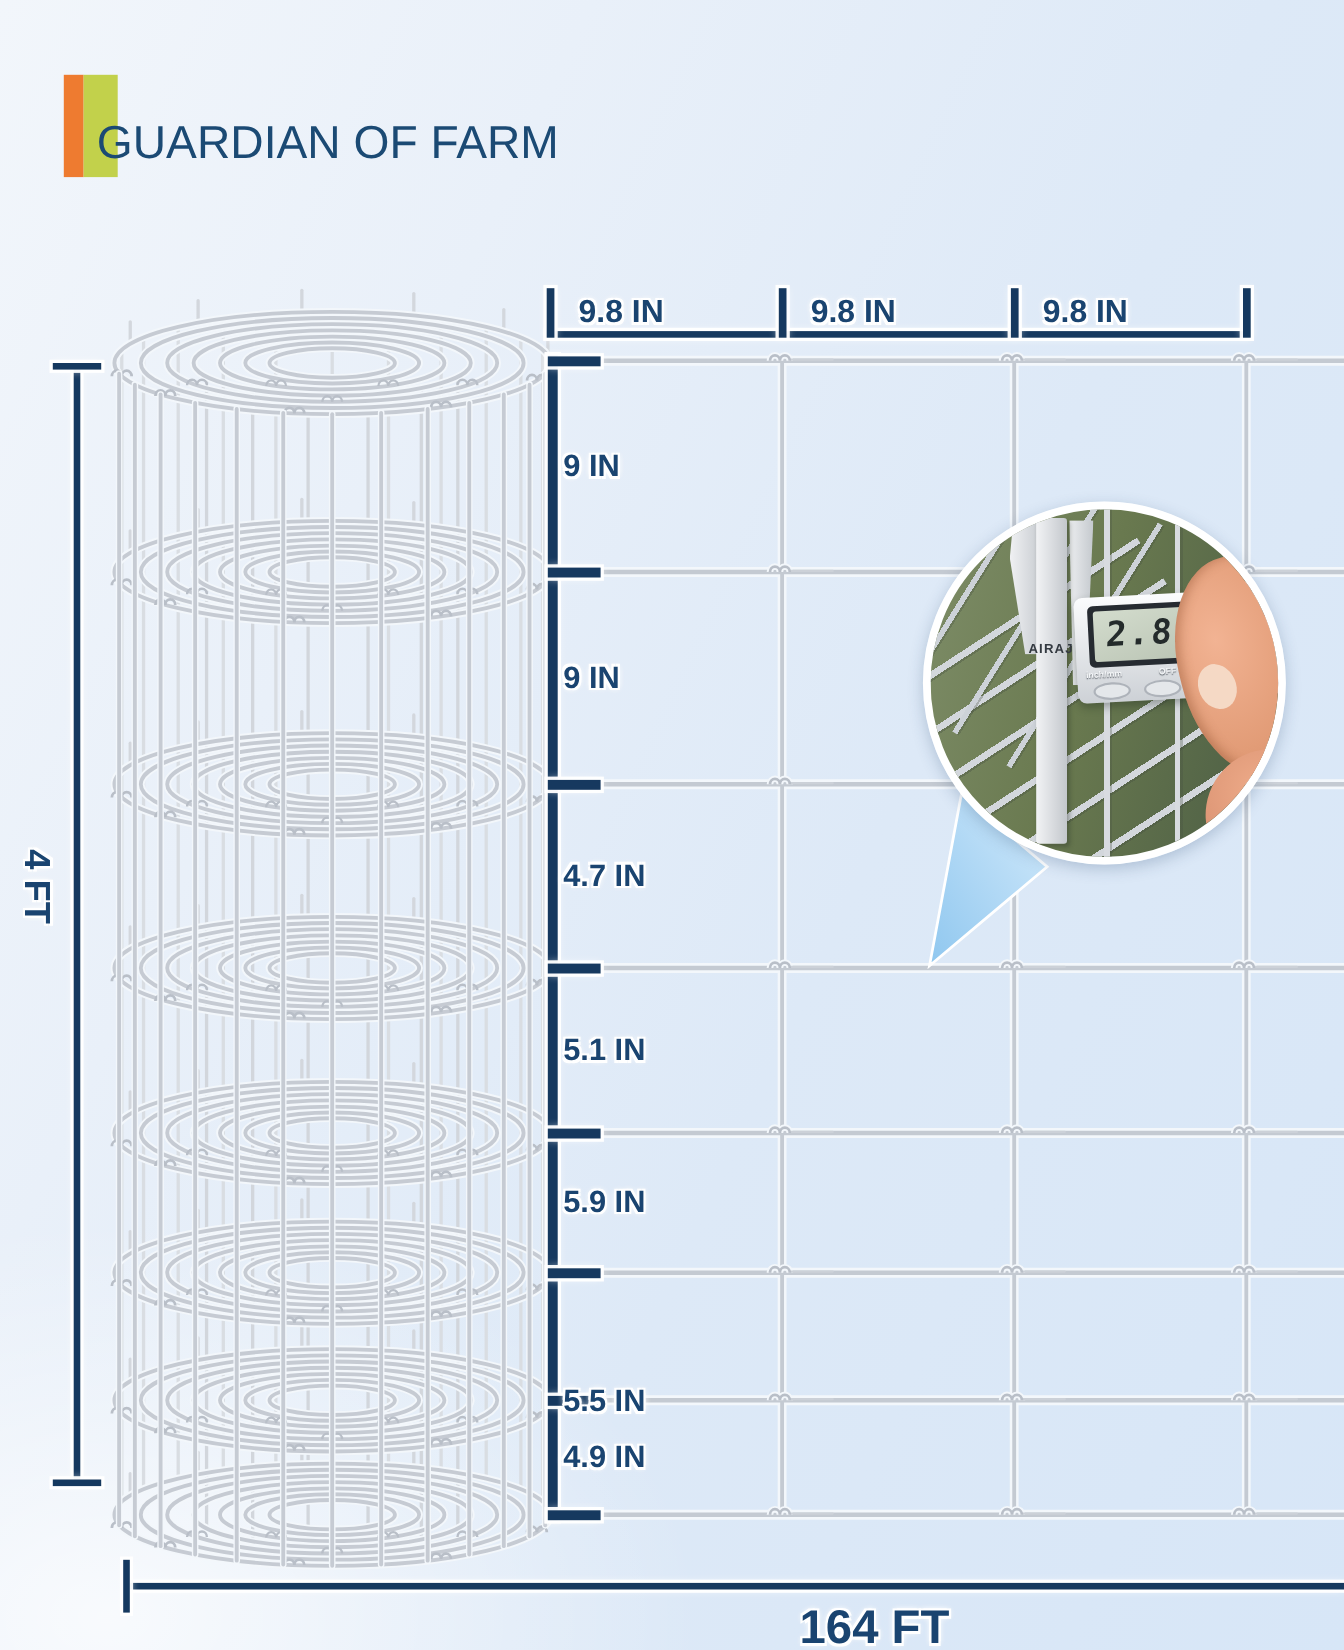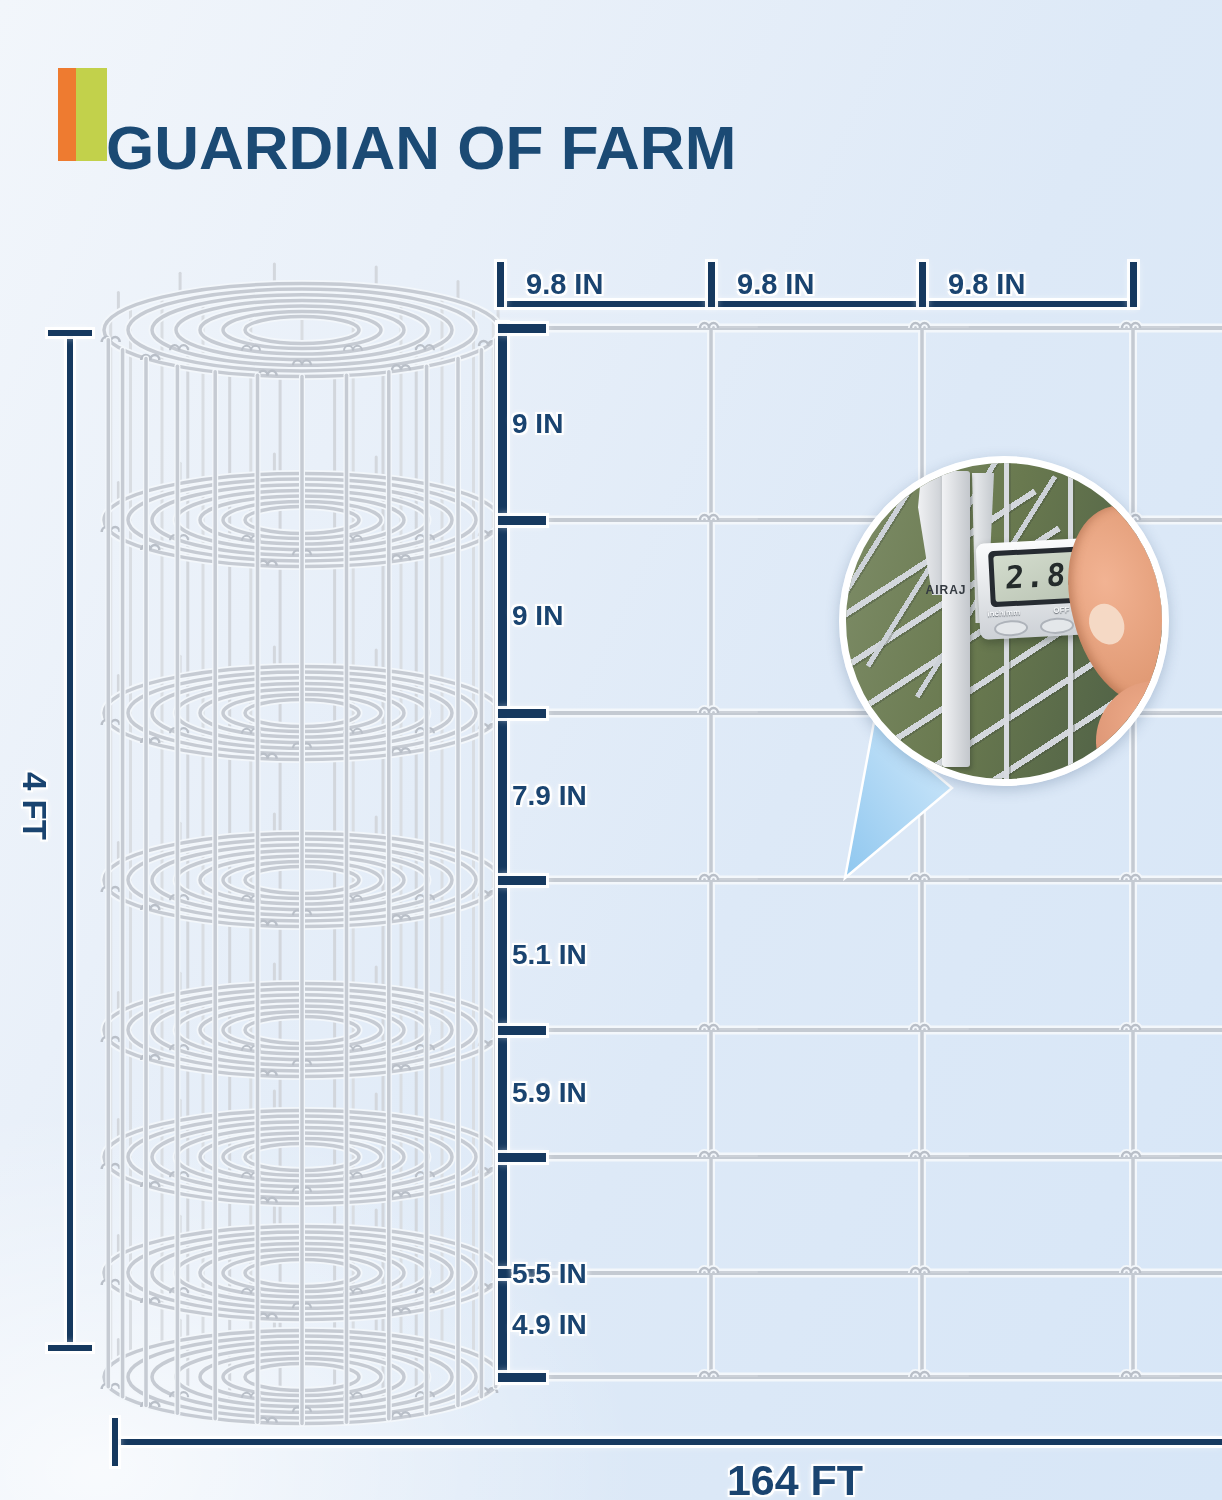--- a/index.html
+++ b/index.html
@@ -10,22 +10,22 @@
       radial-gradient(ellipse 900px 600px at 8% 98%, rgba(255,255,255,.75), rgba(255,255,255,0) 60%),
       linear-gradient(115deg,#f2f6fb 0%, #e9f0f9 28%, #dde9f7 60%, #d7e6f7 100%);
   }
   #scene{position:absolute;left:0;top:0;z-index:1;}
   #pointer-svg{position:absolute;left:0;top:0;z-index:4;pointer-events:none;}
 
   .accent{position:absolute;z-index:2;}
   .accent-orange{left:58px;top:68px;width:18px;height:93px;background:#ee7b30;}
   .accent-green{left:76px;top:68px;width:31px;height:93px;background:#c2d14b;}
 
-  .title{position:absolute;left:88px;top:78px;z-index:3;margin:18px;
-    font-size:62px;line-height:104px;font-weight:bold;color:#1b4a74;letter-spacing:0;}
+  .title{position:absolute;left:88px;top:78px;z-index:3;margin:0;
+    font-size:42px;line-height:104px;font-weight:normal;color:#1b4a74;letter-spacing:0;}
   .title span{display:block;white-space:nowrap;}
 
   .nline{position:absolute;background:#16395f;z-index:5;
     box-shadow:0 0 0 3px rgba(255,255,255,.95), 0 0 9px rgba(255,255,255,.9);}
 
   .dlabel{position:absolute;z-index:6;color:#1a4470;font-weight:bold;white-space:nowrap;
     text-shadow:-2px -2px 0 #fff,2px -2px 0 #fff,-2px 2px 0 #fff,2px 2px 0 #fff,0 0 7px #fff,0 0 7px #fff;}
   .top-lab{width:160px;text-align:left;font-size:29px;line-height:34px;top:267px;}
   .row-lab{left:512px;font-size:28px;line-height:38px;}
   .fourft{left:-16px;top:788px;width:100px;height:36px;line-height:36px;text-align:center;
@@ -49,21 +49,21 @@
     clip-path:polygon(12% 0,100% 0,100% 100%,52% 100%,0 28%);}
   .cal-wire{left:116px;top:14px;width:6px;height:270px;background:#dadde2;border-radius:3px;
     box-shadow:1px 2px 2px rgba(60,70,55,.4);}
   .cal-jaw-slide{left:126px;top:10px;width:25px;height:150px;
     background:linear-gradient(90deg,#eceef0,#bfc4c9);
     clip-path:polygon(0 0,88% 0,60% 100%,14% 100%);}
   .cal-ruler{left:96px;top:8px;width:28px;height:296px;
     background:linear-gradient(90deg,#f2f3f5,#c3c7cc);border-radius:3px;
     box-shadow:2px 3px 4px rgba(40,50,40,.35);}
   .cal-brand{left:70px;top:120px;width:60px;font-size:12px;font-weight:bold;color:#343a41;
-    letter-spacing:1px;text-align:center;z-index:3;}
+    letter-spacing:1px;text-align:right;z-index:3;}
   .cal-body{left:132px;top:76px;width:188px;height:96px;border-radius:8px;
     background:linear-gradient(180deg,#fbfcfd,#cdd1d6);transform:rotate(-3deg);
     box-shadow:0 4px 8px rgba(30,40,30,.35);}
   .lcd-frame{left:12px;top:8px;width:124px;height:56px;background:#262b31;border-radius:5px;}
   .lcd{left:5px;top:5px;right:5px;bottom:5px;background:linear-gradient(160deg,#d3dccd,#b8c2b2);border-radius:3px;}
   .lcd-val{right:20px;top:4px;font-family:"DejaVu Sans Mono",monospace;font-weight:bold;
     font-size:31px;color:#242b2b;transform:skewX(-7deg);letter-spacing:2px;}
   .lcd-unit{right:4px;top:8px;font-size:9px;font-weight:bold;color:#2a3030;}
   .btn-labels{left:8px;top:66px;width:152px;display:flex;justify-content:space-between;
     font-size:8px;font-weight:bold;color:#f4f6f8;text-shadow:0 1px 1px #60666d;}
@@ -487,21 +487,21 @@
   <div class="nline" style="left:498px;top:324px;width:48px;height:9px;"></div>
   <div class="nline" style="left:498px;top:516px;width:48px;height:9px;"></div>
   <div class="nline" style="left:498px;top:709px;width:48px;height:9px;"></div>
   <div class="nline" style="left:498px;top:876px;width:48px;height:9px;"></div>
   <div class="nline" style="left:498px;top:1026px;width:48px;height:9px;"></div>
   <div class="nline" style="left:498px;top:1153px;width:48px;height:9px;"></div>
   <div class="nline" style="left:498px;top:1269px;width:48px;height:9px;"></div>
   <div class="nline" style="left:498px;top:1373px;width:48px;height:9px;"></div>
   <div class="dlabel row-lab" style="top:405px;">9 IN</div>
   <div class="dlabel row-lab" style="top:597px;">9 IN</div>
-  <div class="dlabel row-lab" style="top:777px;">7.9 IN</div>
+  <div class="dlabel row-lab" style="top:777px;">4.7 IN</div>
   <div class="dlabel row-lab" style="top:936px;">5.1 IN</div>
   <div class="dlabel row-lab" style="top:1074px;">5.9 IN</div>
   <div class="dlabel row-lab" style="top:1255px;">5.5 IN</div>
   <div class="dlabel row-lab" style="top:1306px;">4.9 IN</div>
 
   <div class="nline" style="left:67px;top:333px;width:6px;height:1015px;"></div>
   <div class="nline" style="left:48px;top:330px;width:44px;height:6px;"></div>
   <div class="nline" style="left:48px;top:1345px;width:44px;height:6px;"></div>
   <div class="dlabel fourft">4 FT</div>
 

